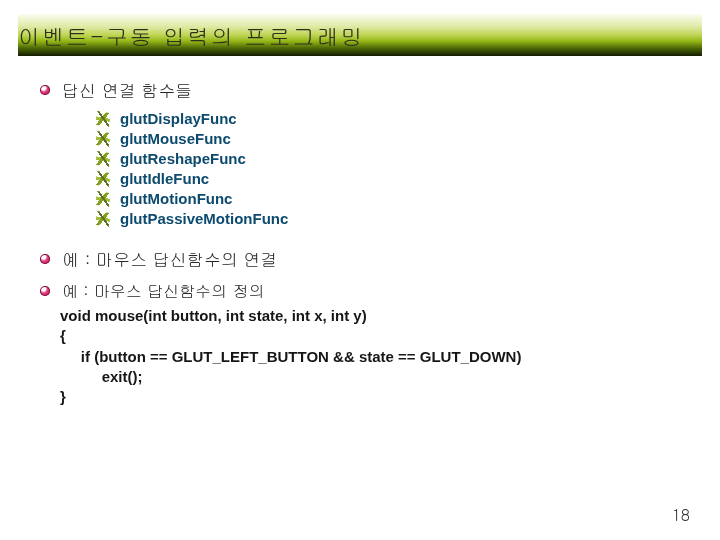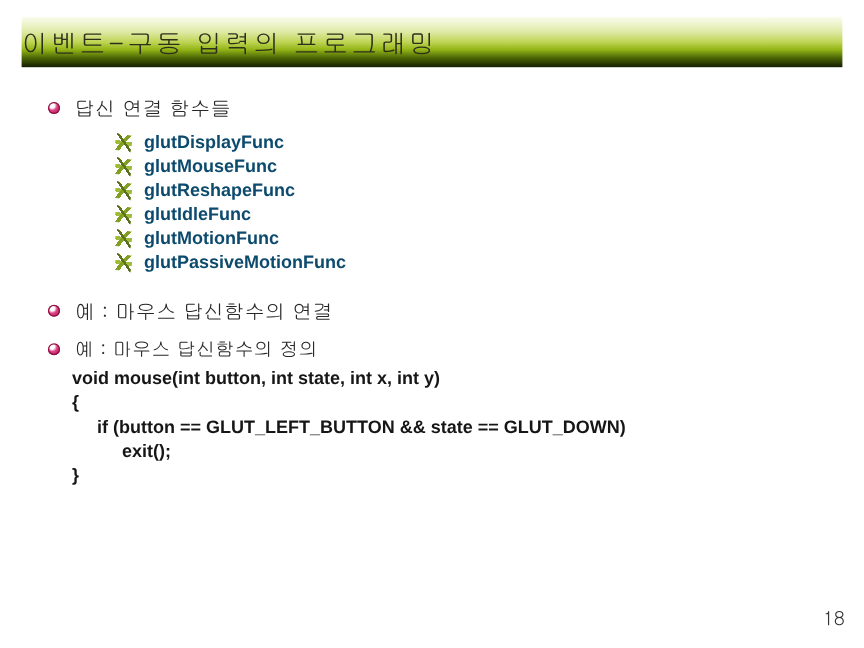--- a/index.html
+++ b/index.html
@@ -52,21 +52,21 @@
       margin: 2px 0 0 20px;
       font-family: "Tahoma","Verdana",sans-serif;
       font-size: 15px;
       font-weight: bold;
       color: #161616;
       white-space: pre;
       line-height: 1.35;
     }
     .page-num {
       position: absolute;
-      right: 16px;
+      right: 30px;
       bottom: 14px;
       font-size: 16px;
       color: #333;
     }
   </style>
 </head>
 <body>
 
 <div class="title-simple">이벤트-구동 입력의 프로그래밍</div>
 

